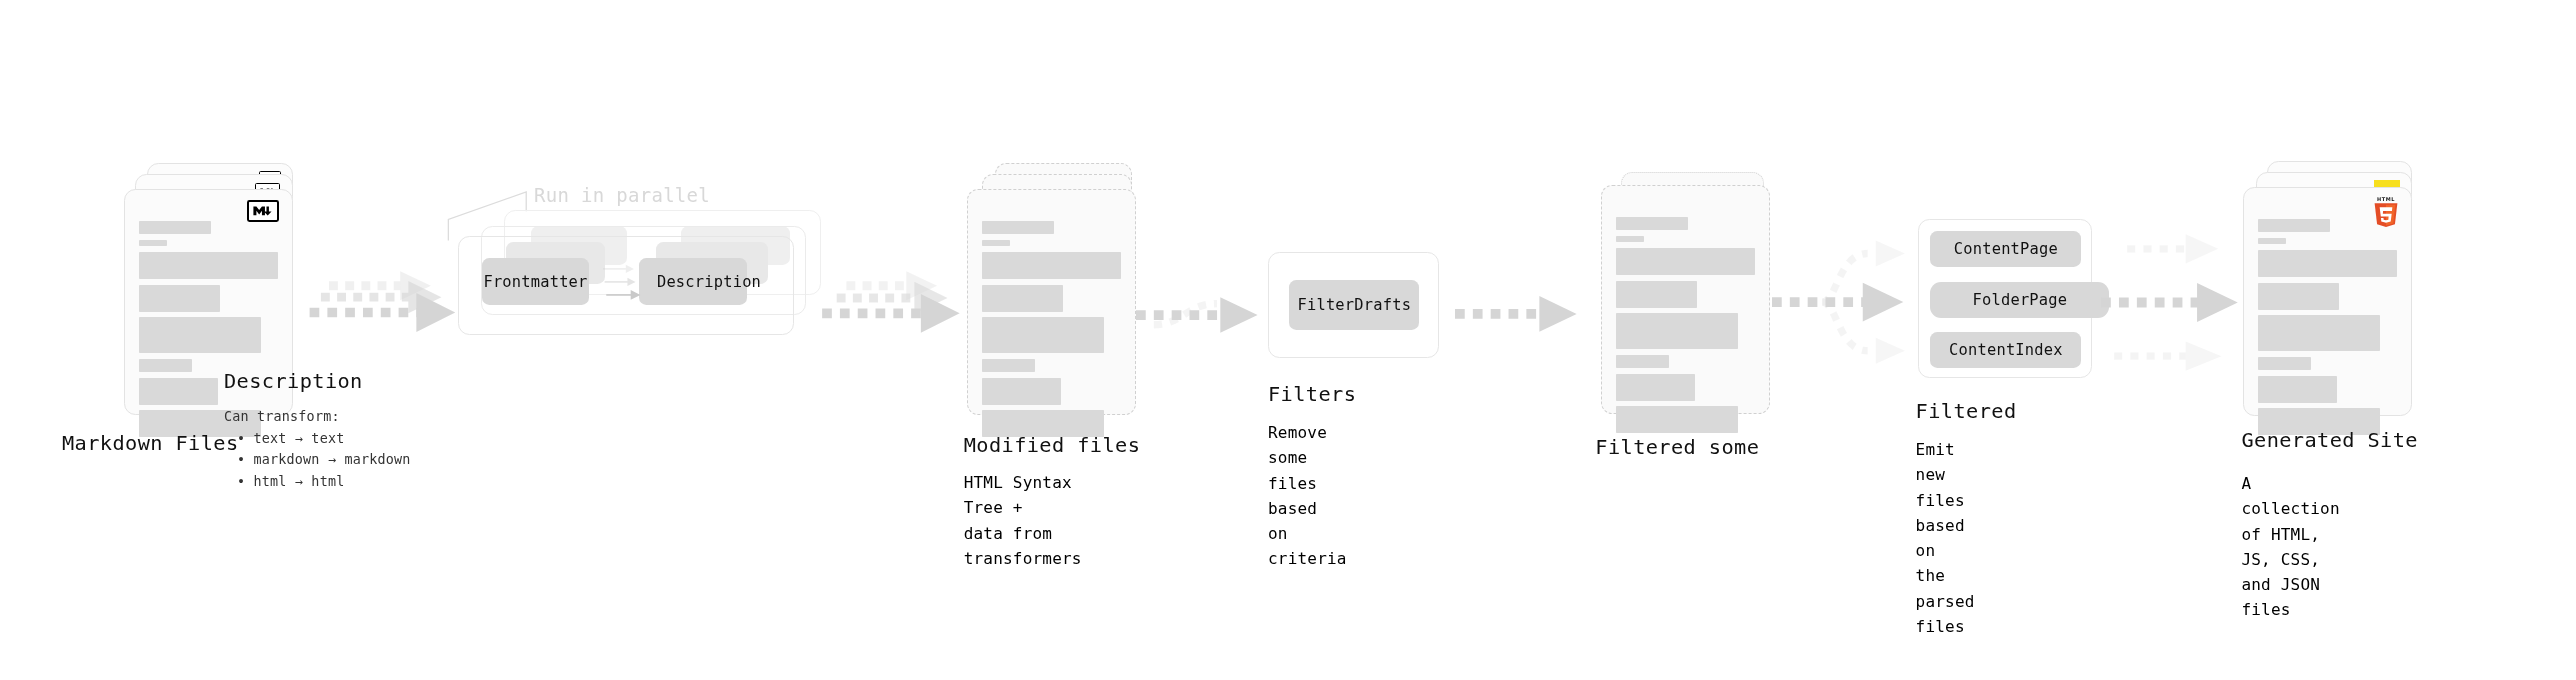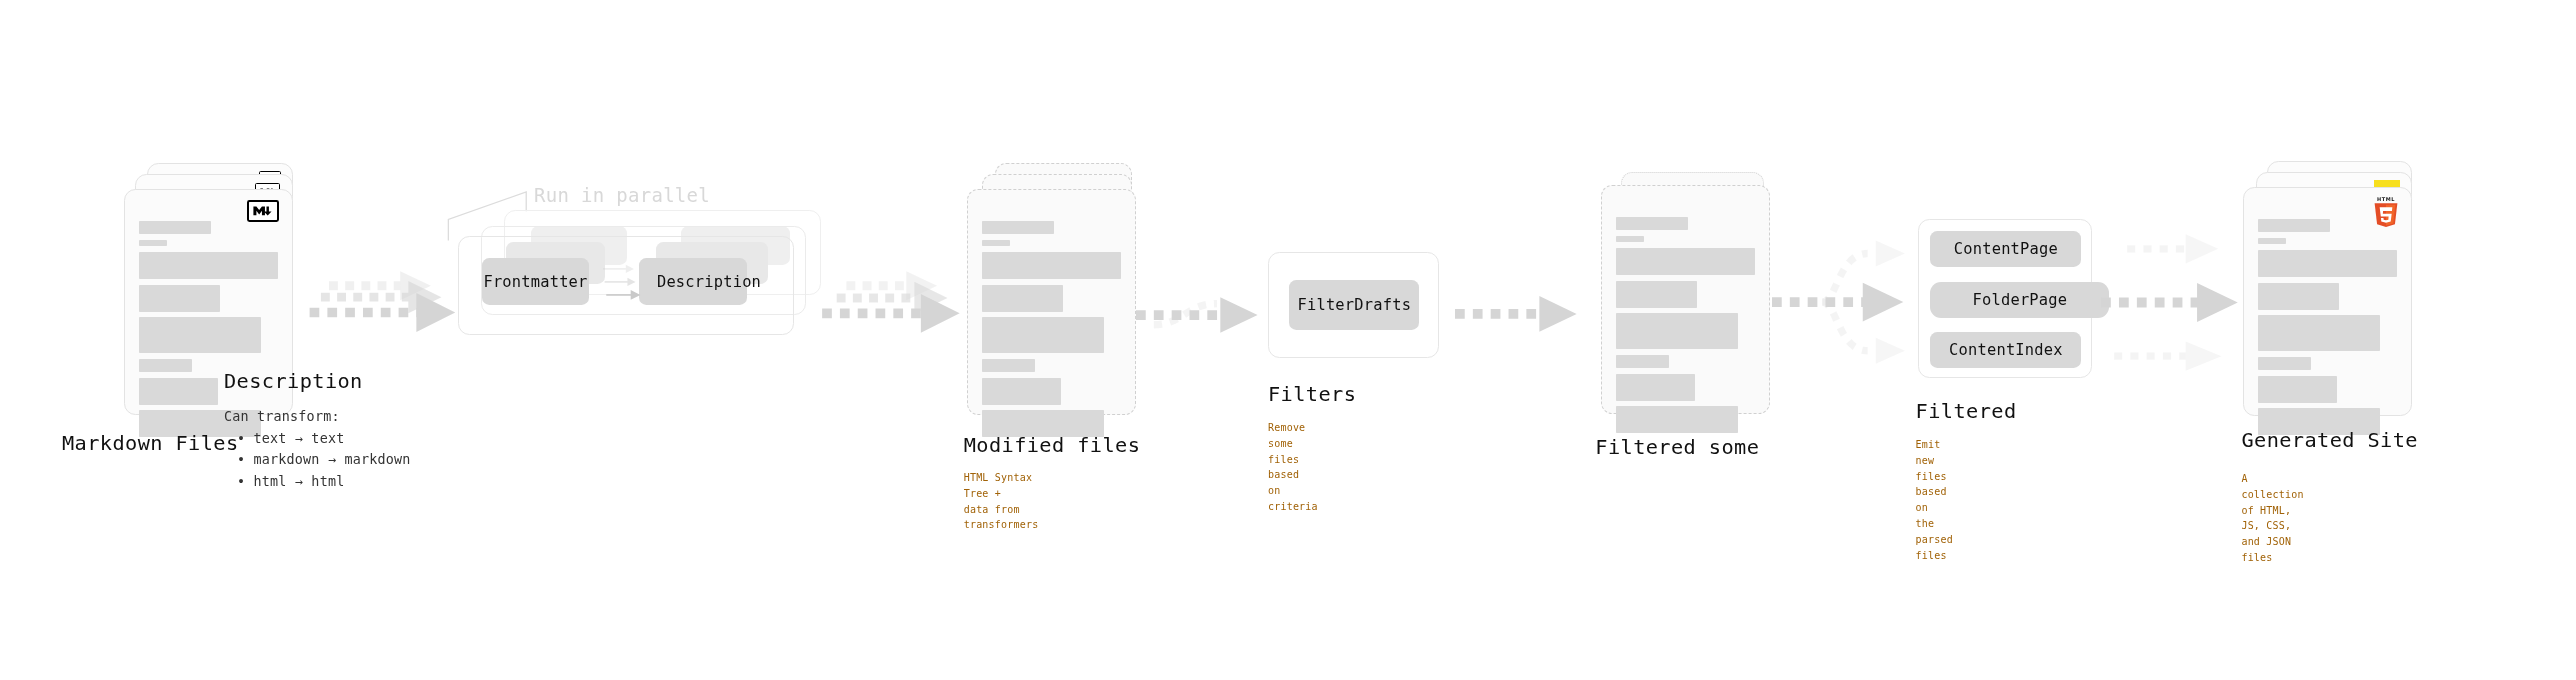--- a/index.html
+++ b/index.html
@@ -76,21 +76,21 @@
   .pill.faint { background: #e8e8e8; }
   .pill.fainter { background: #efefef; }
 
   
   .title {
     position: absolute; white-space: nowrap;
     font-size: 20.3px; color: #111; letter-spacing: 0.4px;
   }
   .subtitle {
     position: absolute; white-space: pre-line;
-    font-size: 10px; color: #a16207; line-height: 1.58; letter-spacing: 0.2px;
+    font-size: 16px; color: #000000; line-height: 1.58; letter-spacing: 0.2px;
   }
   .sublist {
     position: absolute; font-size: 13.4px; color: #333;
     line-height: 1.62; letter-spacing: 0.2px; white-space: nowrap;
   }
   .sublist .bullet-row { padding-left: 13px; }
   .note {
     position: absolute; white-space: nowrap;
     font-size: 19px; color: #d8d8d8; letter-spacing: 0.3px;
   }

